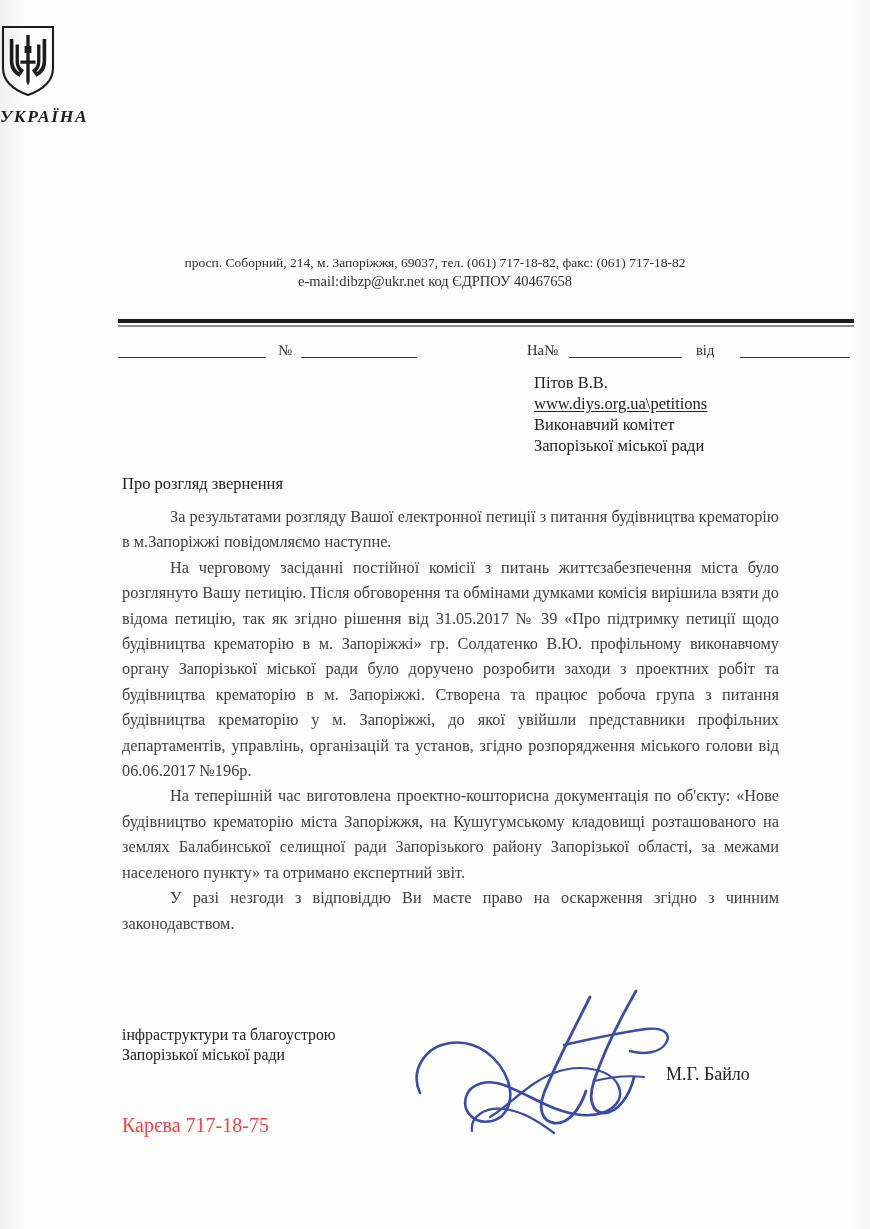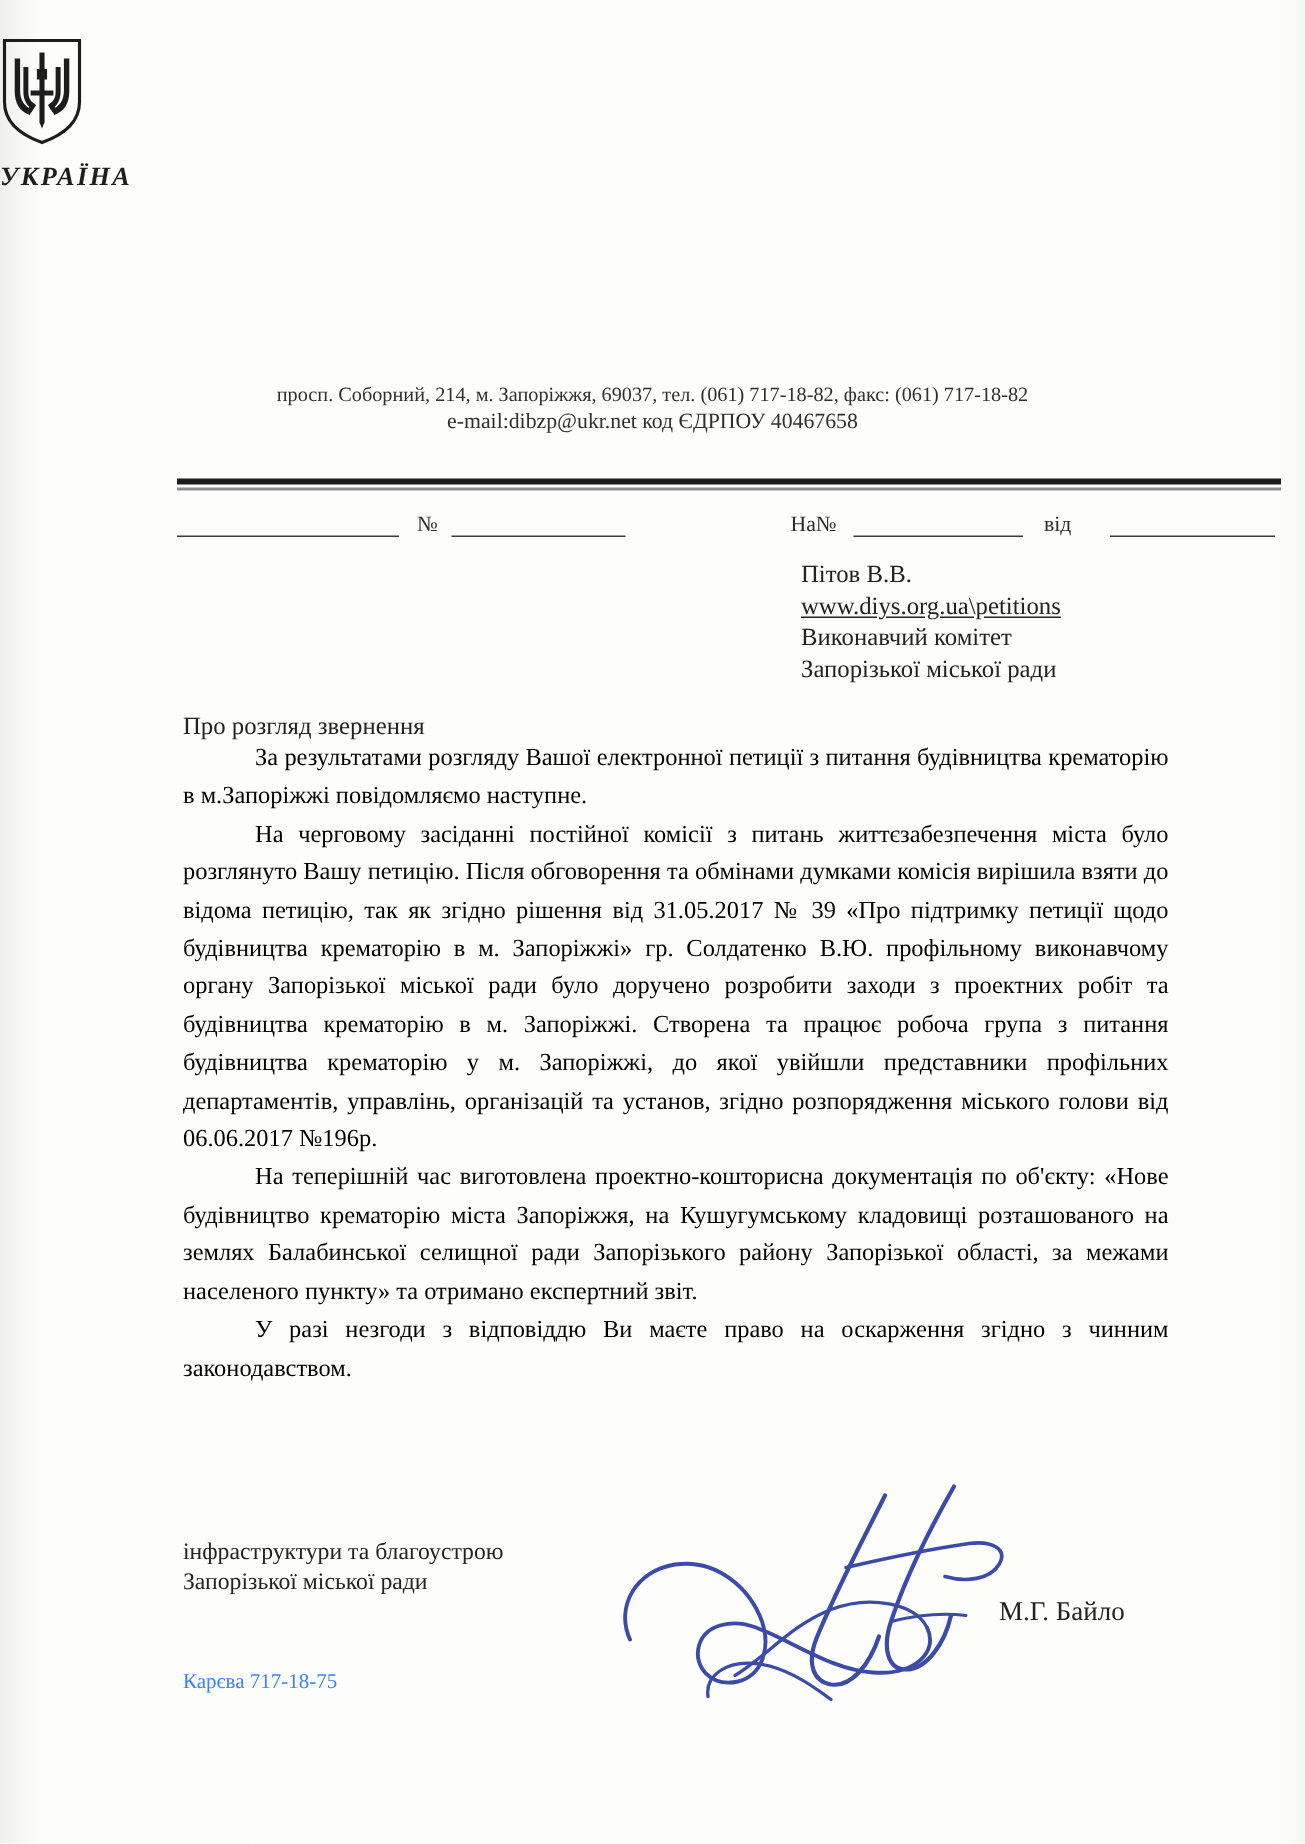--- a/index.html
+++ b/index.html
@@ -153,27 +153,27 @@
     position: absolute;
     top: 474px;
     left: 122px;
     font-size: 16.5px;
     color: #222;
   }
 
   
   .body {
     position: absolute;
-    top: 492px;
+    top: 504px;
     left: 122px;
     width: 657px;
     font-size: 16.3px;
     line-height: 25.4px;
     text-align: justify;
-    color: #000000;
+    color: #404040;
   }
   .body p {
     margin: 0;
     text-indent: 48px;
     hyphens: none;
   }
 
   
   .sign-title {
     position: absolute;
@@ -187,22 +187,22 @@
     position: absolute;
     top: 1064px;
     left: 666px;
     font-size: 18px;
     color: #222;
   }
   .executor {
     position: absolute;
     top: 1114px;
     left: 122px;
-    font-size: 14px;
-    color: #3b82f6;
+    font-size: 20px;
+    color: #ef4444;
   }
 
   
   .signature {
     position: absolute;
     top: 985px;
     left: 404px;
     width: 296px;
     height: 160px;
     pointer-events: none;

